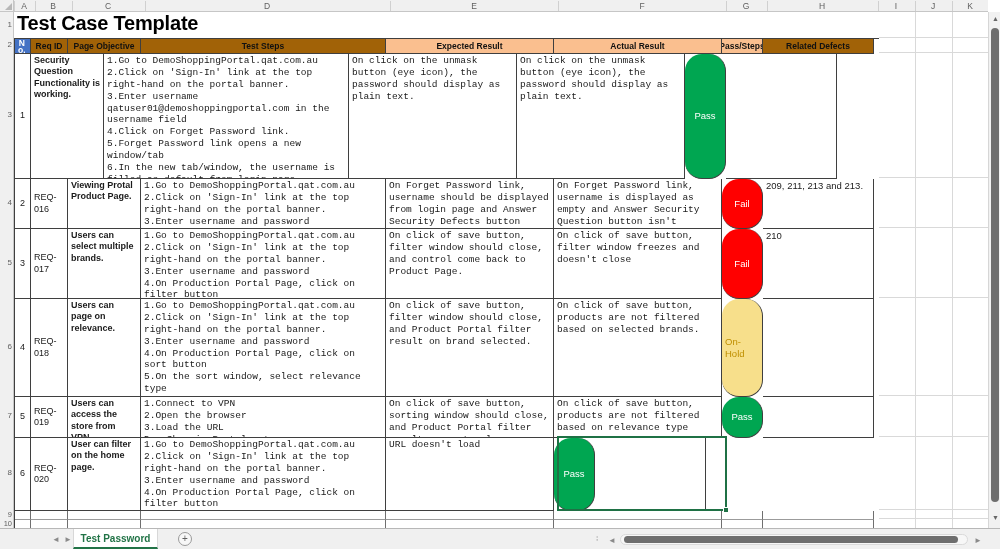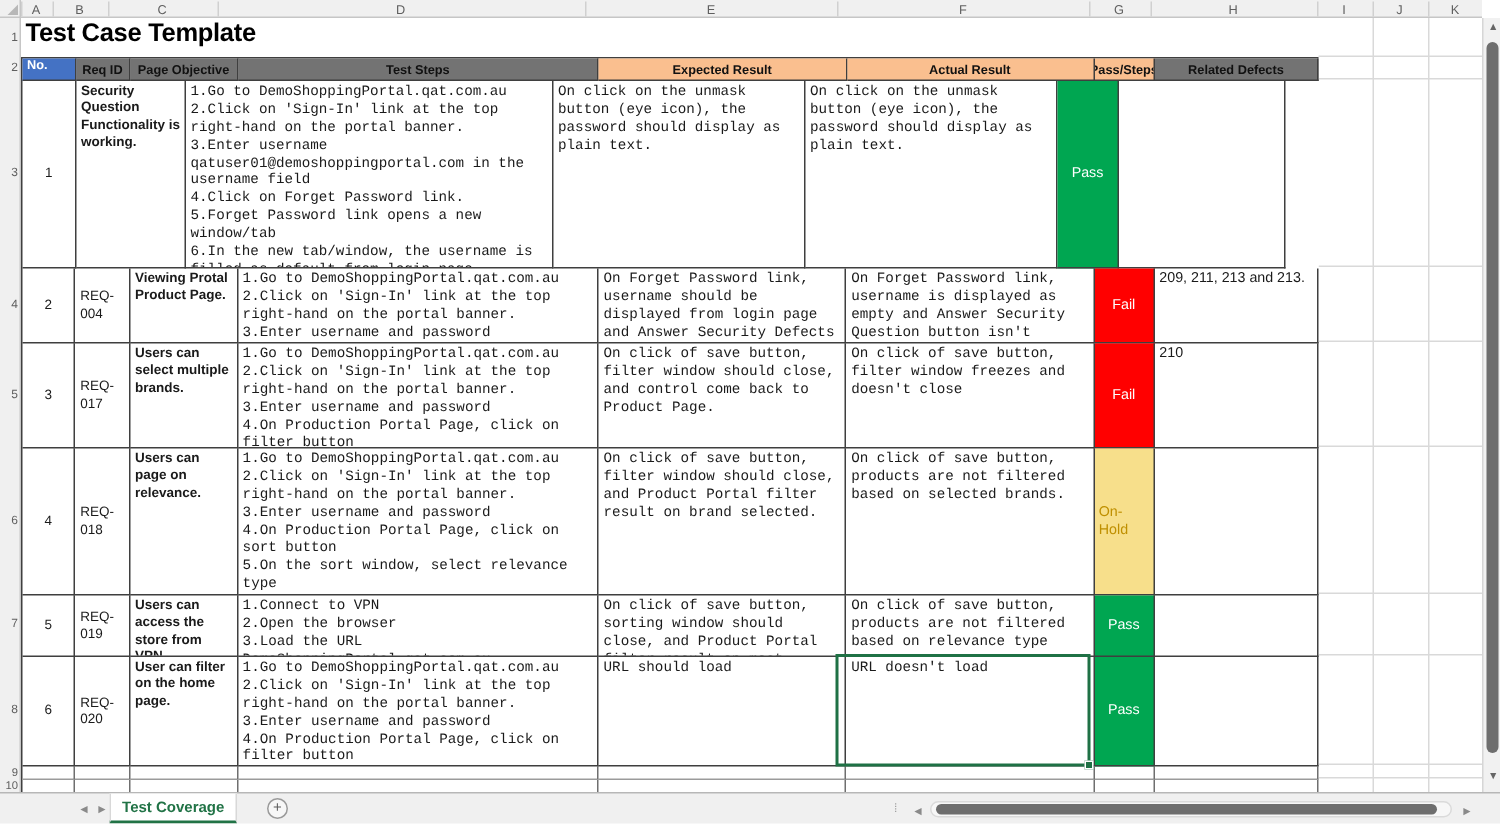--- a/index.html
+++ b/index.html
@@ -9,35 +9,35 @@
   
   .col-strip { position:absolute; left:0; top:0; width:988px; height:12px; background:#F0F0F0; border-bottom:1px solid #C6C6C6; }
   .col-letter { position:absolute; top:1px; width:30px; text-align:center; font-size:8.5px; color:#5f5f5f; }
   .col-tick { position:absolute; top:1px; width:1px; height:10px; background:#D0D0D0; }
   .row-gutter { position:absolute; left:0; top:12px; width:14px; height:516px; background:#F0F0F0; border-right:1px solid #C6C6C6; }
   .row-num { position:absolute; left:0; width:12px; text-align:right; font-size:8px; color:#5f5f5f; }
   .corner-box { position:absolute; left:0; top:0; width:14px; height:12px; background:#F0F0F0; border-right:1px solid #C6C6C6; border-bottom:1px solid #C6C6C6; }
   .corner-box:after { content:""; position:absolute; right:1px; bottom:1px; border-left:7px solid transparent; border-bottom:7px solid #B8B8B8; }
 
   
-  .sheet-title { position:absolute; left:17px; top:12px; font-size:17px; font-weight:bold; color:#000; letter-spacing:-0.2px; }
+  .sheet-title { position:absolute; left:17px; top:12px; font-size:20px; font-weight:bold; color:#000; letter-spacing:-0.2px; }
 
   
   .grid { position:absolute; left:14px; top:38px; width:865px; border-left:1px solid #3f3f3f; border-top:1px solid #3f3f3f; background:#fff; }
   .trow { display:flex; }
   .cell { border-right:1px solid #3f3f3f; border-bottom:1px solid #3f3f3f; padding:1px 3px; font-size:9.5px; line-height:1.25; color:#1a1a1a; overflow:hidden; }
-  .c0{width:36px} .c1{width:37px} .c2{width:73px} .c3{width:245px} .c4{width:168px} .c5{width:168px} .c6{width:41px} .c7{width:111px}
+  .c0{width:16px} .c1{width:37px} .c2{width:73px} .c3{width:245px} .c4{width:168px} .c5{width:168px} .c6{width:41px} .c7{width:111px}
   .hdr { display:flex; align-items:center; justify-content:center; font-weight:bold; font-size:8.5px; text-align:center; padding:0 1px; }
-  .hdr-blue { background:#737373; color:#111; }
+  .hdr-blue { background:#a16207; color:#111; }
   .hdr-dark { background:#4472C4; color:#fff; word-break:break-all; line-height:7px; padding:1px 8px 0 3px; justify-content:flex-start; align-items:flex-start; }
   .hdr-orange { background:#FABF8F; color:#111; }
   .num { display:flex; align-items:center; justify-content:center; font-size:9px; }
   .obj { font-weight:bold; font-size:9px; white-space:pre-wrap; }
   .steps { white-space:pre-wrap;font-family:Liberation Mono, monospace; }
-  .status { display:flex; align-items:center; justify-content:center; font-size:9.5px; }
+  .status { display:flex; align-items:center; justify-content:center; font-size:9.5px;border-radius:17px; }
   .status[data-status="pass"]   { background:#00A651; color:#fff; }
   .status[data-status="fail"]   { background:#FF0000; color:#fff; }
   .status[data-status="onhold"] { background:#F7DF8B; color:#BF8F00; }
   .empty-row .cell { border-right:1px solid #6f6f6f; border-bottom:1px solid #9b9b9b; }
 
   
   .sel-outline { position:absolute; left:557px; top:436px; width:170px; height:75px; border:2px solid #1F7145; pointer-events:none; }
   .sel-handle { position:absolute; left:723px; top:507px; width:6px; height:6px; background:#1F7145; border:1px solid #fff; pointer-events:none; }
 
   
@@ -138,21 +138,21 @@
 6.In the new tab/window, the username is filled as default from login page
 7.Answer security question button is enabled.</div>
       <div class="cell c4 steps">On click on the unmask button (eye icon), the password should display as plain text.</div>
       <div class="cell c5 steps">On click on the unmask button (eye icon), the password should display as plain text.</div>
       <div class="cell c6 status" data-status="pass">Pass</div>
       <div class="cell c7 defects"></div>
     </div>
 
     <div class="trow" style="height:50px">
       <div class="cell c0 num">2</div>
-      <div class="cell c1 num">REQ-004</div>
+      <div class="cell c1 num">REQ-016</div>
       <div class="cell c2 obj">Viewing Protal Product Page.</div>
       <div class="cell c3 steps">1.Go to DemoShoppingPortal.qat.com.au
 2.Click on 'Sign-In' link at the top right-hand on the portal banner.
 3.Enter username and password</div>
       <div class="cell c4 steps">On Forget Password link, username should be displayed from login page and Answer Security Defects button should be enabled.</div>
       <div class="cell c5 steps">On Forget Password link, username is displayed as empty and Answer Security Question button isn't enabled.</div>
       <div class="cell c6 status" data-status="fail">Fail</div>
       <div class="cell c7 defects">209, 211, 213 and 213.</div>
     </div>
 
@@ -200,21 +200,20 @@
     </div>
 
     <div class="trow" style="height:73px">
       <div class="cell c0 num">6</div>
       <div class="cell c1 num">REQ-020</div>
       <div class="cell c2 obj">User can filter on the home page.</div>
       <div class="cell c3 steps">1.Go to DemoShoppingPortal.qat.com.au
 2.Click on 'Sign-In' link at the top right-hand on the portal banner.
 3.Enter username and password
 4.On Production Portal Page, click on filter button</div>
-      <div class="cell c4 steps">URL should load</div>
       <div class="cell c5 steps">URL doesn't load</div>
       <div class="cell c6 status" data-status="pass">Pass</div>
       <div class="cell c7 defects"></div>
     </div>
 
     <div class="trow empty-row" style="height:9px">
       <div class="cell c0"></div>
         <div class="cell c1"></div>
         <div class="cell c2"></div>
         <div class="cell c3"></div>
@@ -240,21 +239,21 @@
 
   <div class="vscroll">
     <div class="arrow" style="left:3px; top:3px">▲</div>
     <div class="vthumb"></div>
     <div class="arrow" style="left:3px; top:502px">▼</div>
   </div>
 
   <div class="tabbar">
     <div class="nav-arrow" style="left:52px">◄</div>
     <div class="nav-arrow" style="left:64px">►</div>
-    <div class="sheet-tab">Test Coverage</div>
+    <div class="sheet-tab">Test Password</div>
     <div class="add-sheet">+</div>
     <div class="grip">⁞</div>
     <div class="nav-arrow" style="left:608px; top:7px">◄</div>
     <div class="hscroll-track"></div>
     <div class="hthumb"></div>
     <div class="nav-arrow" style="left:974px; top:7px">►</div>
   </div>
 
 </div>
 

